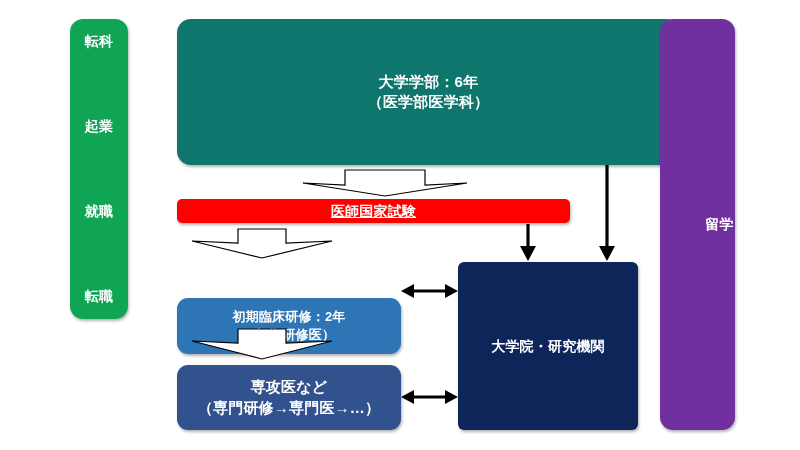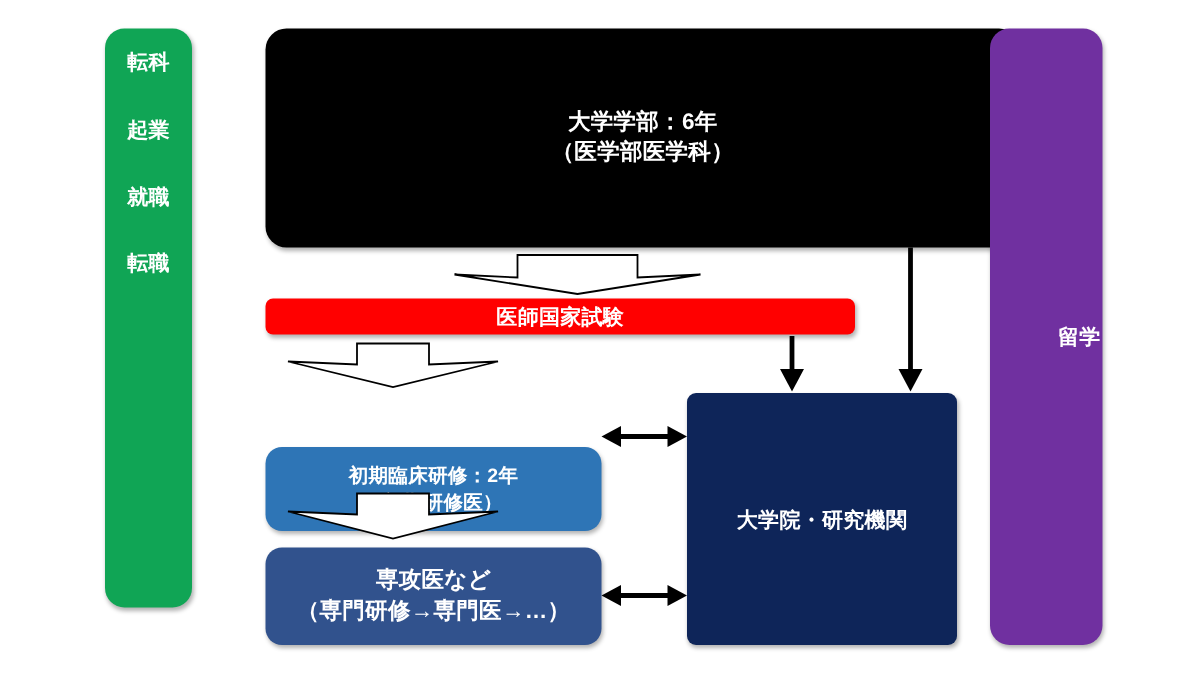--- a/index.html
+++ b/index.html
@@ -33,25 +33,25 @@
     white-space: pre-line;
     font-weight: bold;
     letter-spacing: 0.2px;
   }
 
   
   #rail-left {
     left: 70px;
     top: 19px;
     width: 58px;
-    height: 386px;
+    height: 300px;
     background: #10A555;
     border-radius: 13px;
     flex-direction: column;
-    justify-content: flex-start;
+    justify-content: space-between;
     align-items: center;
     box-shadow: 1px 2px 3px rgba(0,0,0,0.30);
   }
   #rail-left .rail-word {
     font-size: 14px;
     font-weight: bold;
     color: #ffffff;
     margin: 14px 0;
     line-height: 1.2;
   }
@@ -68,36 +68,37 @@
     font-size: 14px;
     padding-left: 44px;
   }
 
   
   #box-university {
     left: 177px;
     top: 19px;
     width: 503px;
     height: 146px;
-    background: #000000;
+    background: #0f766e;
     border-radius: 14px;
     font-size: 15px;
     box-shadow: 1px 2px 3px rgba(0,0,0,0.30);
   }
 
   
   #bar-exam {
     left: 177px;
     top: 199px;
     width: 393px;
     height: 24px;
     background: #FF0000;
     border-radius: 5px;
     font-size: 14px;
     box-shadow: 1px 2px 3px rgba(0,0,0,0.30);
+    text-decoration: underline;
   }
 
   
   #box-residency {
     left: 177px;
     top: 262px;
     width: 224px;
     height: 56px;
     background: #2E75B6;
     border-radius: 11px;

